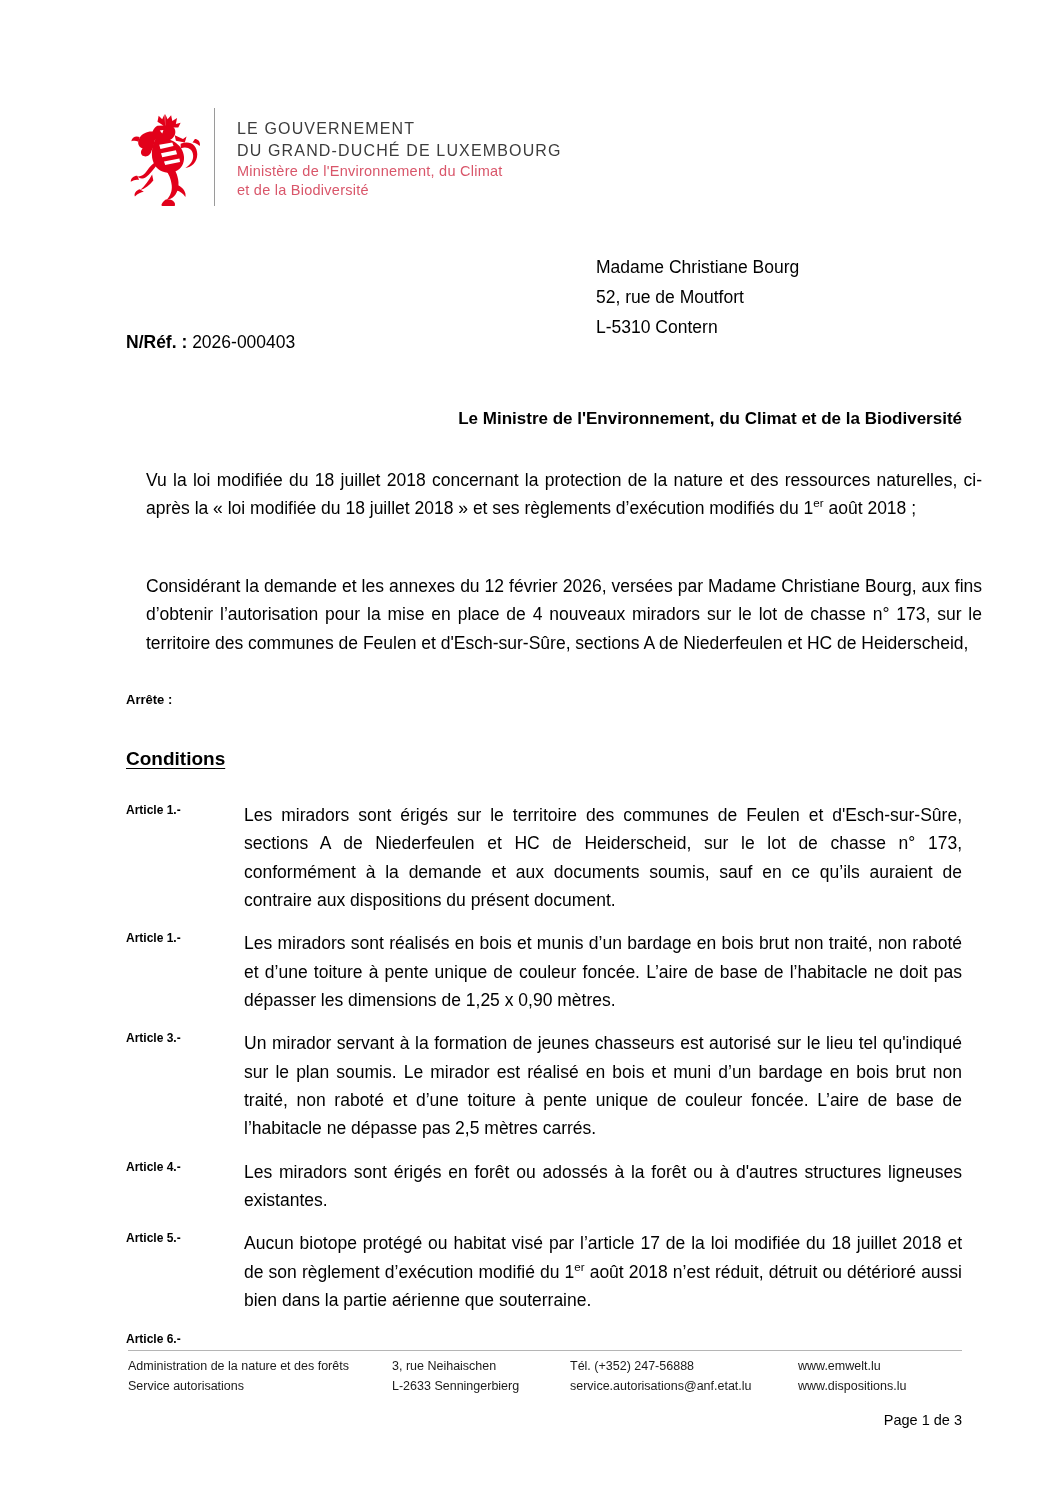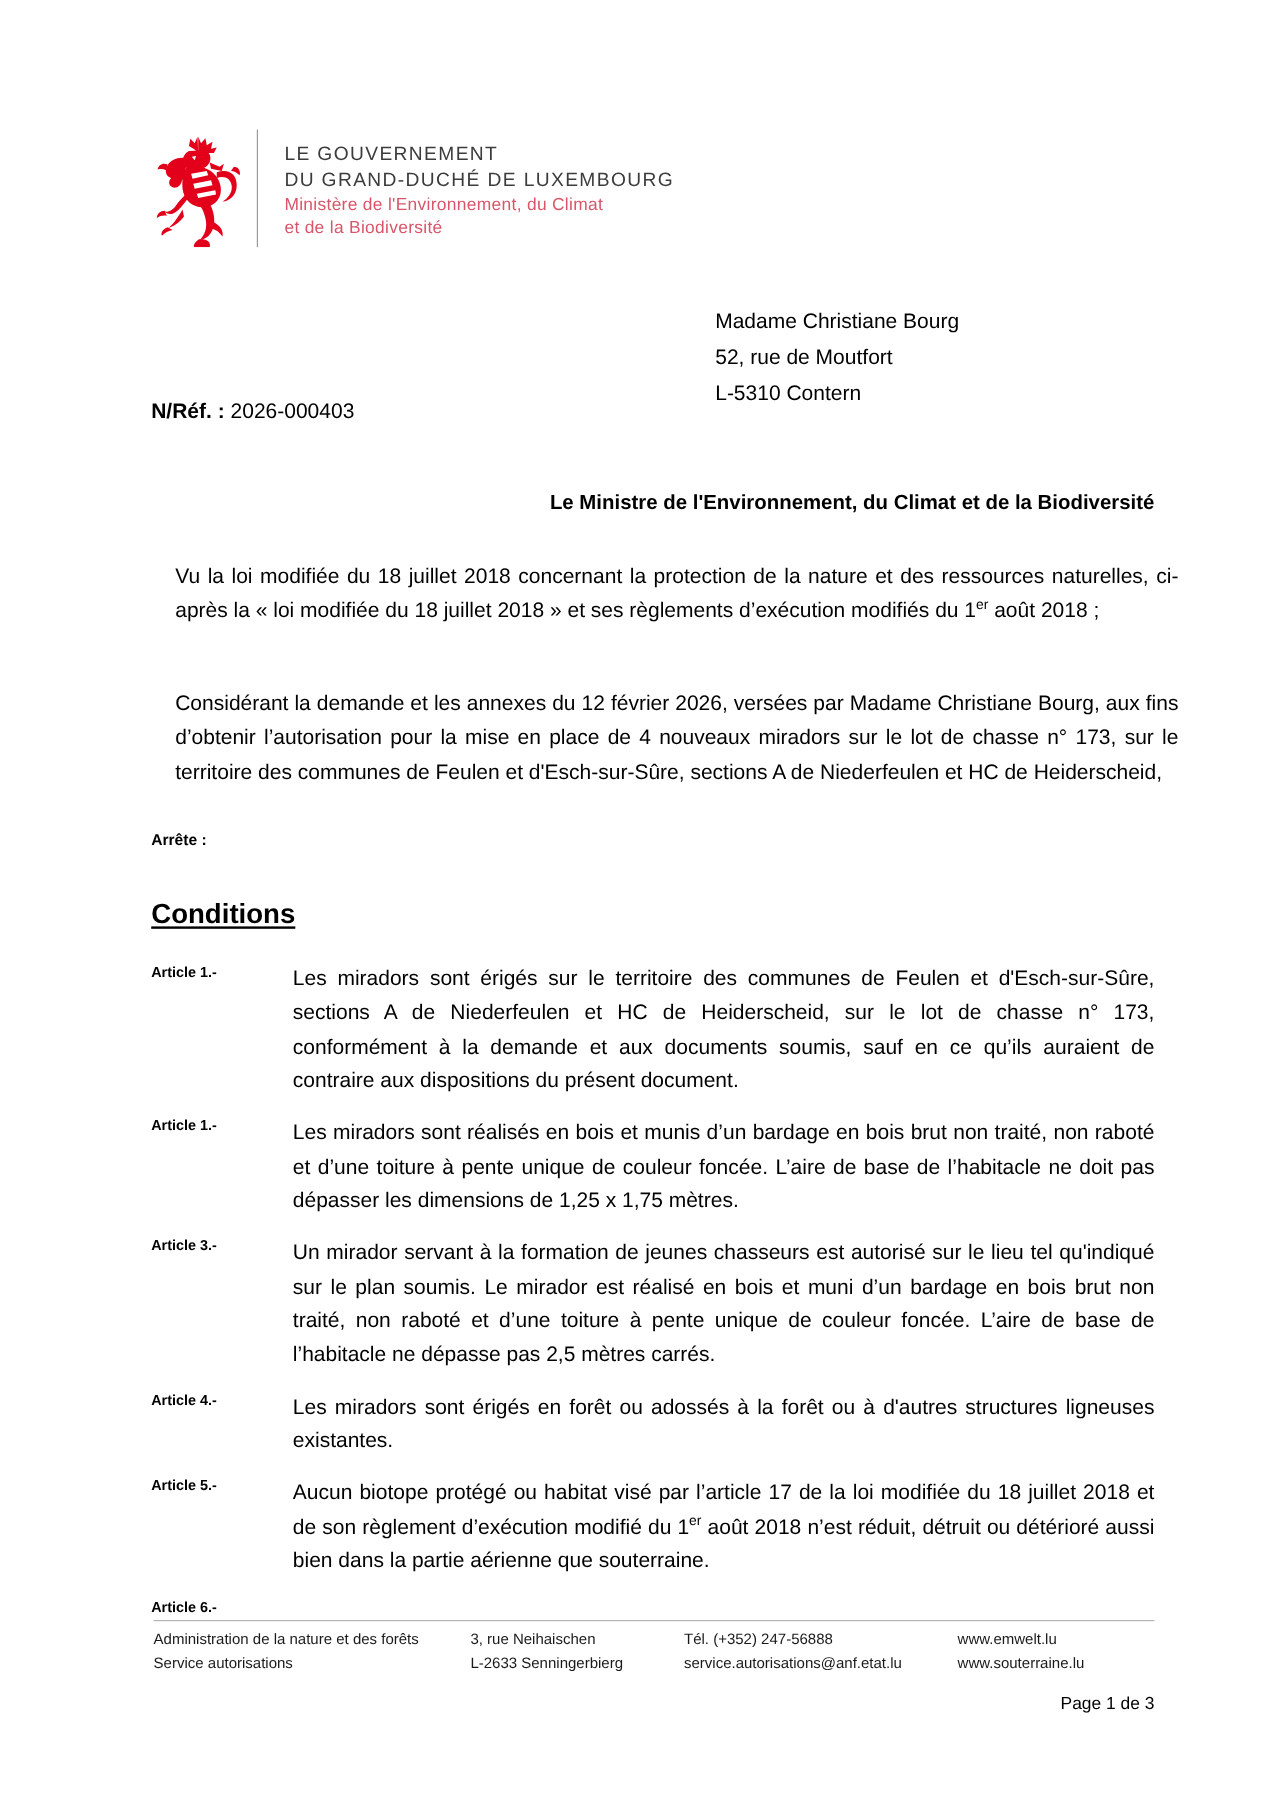--- a/index.html
+++ b/index.html
@@ -113,21 +113,21 @@
     top: 692px;
     width: 836px;
     font-size: 13px;
     font-weight: bold;
   }
 
   .section-head {
     position: absolute;
     left: 126px;
     top: 748px;
-    font-size: 23px;
+    font-size: 19px;
     font-weight: bold;
     text-decoration: underline;
     text-underline-offset: 3px;
   }
 
   
   .articles {
     position: absolute;
     left: 126px;
     top: 801px;
@@ -268,21 +268,21 @@
 
   <div class="articles">
 
     <div class="article">
       <div class="article-label">Article 1.-</div>
       <div class="article-body">Les miradors sont érigés sur le territoire des communes de Feulen et d'Esch-sur-Sûre, sections A de Niederfeulen et HC de Heiderscheid, sur le lot de chasse n° 173, conformément à la demande et aux documents soumis, sauf en ce qu’ils auraient de contraire aux dispositions du présent document.</div>
     </div>
 
     <div class="article">
       <div class="article-label">Article 1.-</div>
-      <div class="article-body">Les miradors sont réalisés en bois et munis d’un bardage en bois brut non traité, non raboté et d’une toiture à pente unique de couleur foncée. L’aire de base de l’habitacle ne doit pas dépasser les dimensions de 1,25 x 1,75 mètres.</div>
+      <div class="article-body">Les miradors sont réalisés en bois et munis d’un bardage en bois brut non traité, non raboté et d’une toiture à pente unique de couleur foncée. L’aire de base de l’habitacle ne doit pas dépasser les dimensions de 1,25 x 0,90 mètres.</div>
     </div>
 
     <div class="article">
       <div class="article-label">Article 3.-</div>
       <div class="article-body">Un mirador servant à la formation de jeunes chasseurs est autorisé sur le lieu tel qu'indiqué sur le plan soumis. Le mirador est réalisé en bois et muni d’un bardage en bois brut non traité, non raboté et d’une toiture à pente unique de couleur foncée. L’aire de base de l’habitacle ne dépasse pas 2,5 mètres carrés.</div>
     </div>
 
     <div class="article">
       <div class="article-label">Article 4.-</div>
       <div class="article-body">Les miradors sont érigés en forêt ou adossés à la forêt ou à d'autres structures ligneuses existantes.</div>
@@ -309,20 +309,20 @@
       <div class="fc fc-2">
         <div>3, rue Neihaischen</div>
         <div>L-2633 Senningerbierg</div>
       </div>
       <div class="fc fc-3">
         <div>Tél. (+352) 247-56888</div>
         <div>service.autorisations@anf.etat.lu</div>
       </div>
       <div class="fc fc-4">
         <div>www.emwelt.lu</div>
-        <div>www.souterraine.lu</div>
+        <div>www.dispositions.lu</div>
       </div>
     </div>
   </div>
 
   <div class="page-number">Page 1 de 3</div>
 
 </div>
 
 </body></html>

